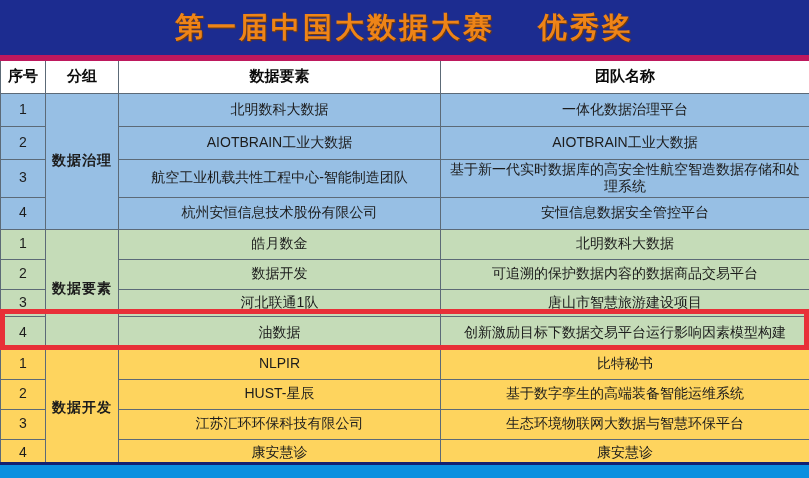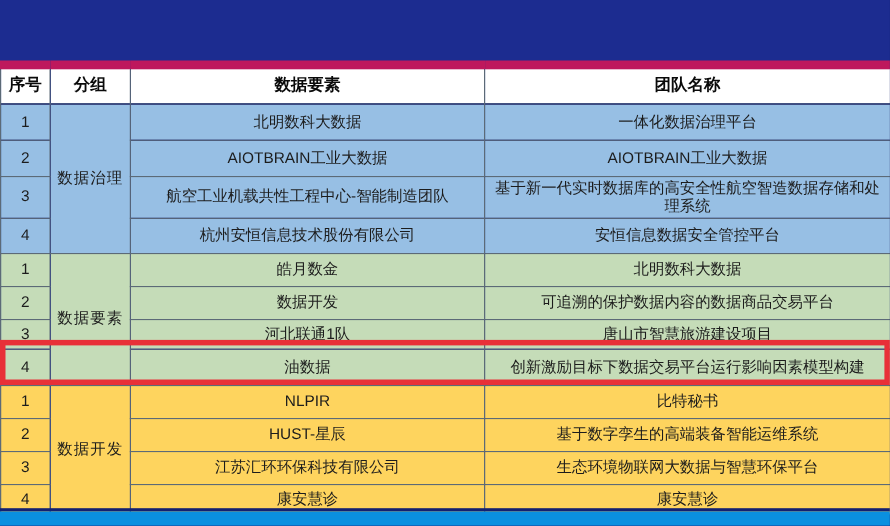--- a/index.html
+++ b/index.html
@@ -41,28 +41,28 @@
     color:#1c1c1c;
     font-size:14px;
     line-height:1.25;
     overflow:hidden;
   }
   table.awards th{
     background:#ffffff;
     color:#0a0a0a;
     font-weight:bold;
     font-size:15px;
-    border-top:8px solid #be185d;
+    border-top:6px solid #be185d;
   }
   .col-num{width:45px;}
   .col-group{width:73px;}
   .col-team{width:322px;}
   .col-project{width:369px;}
   td.num{font-size:16px;}
-  td.group{font-weight:normal;font-size:15px;letter-spacing:1px;}
+  td.group{font-weight:bold;font-size:15px;letter-spacing:1px;}
   tr.hdr{height:35px;}
   tr.b1{height:33px;} tr.b2{height:33px;} tr.b3{height:37px;} tr.b4{height:32px;}
   tr.g1{height:30px;} tr.g2{height:30px;} tr.g3{height:27px;} tr.g4{height:33px;}
   tr.y1{height:30px;} tr.y2{height:30px;} tr.y3{height:30px;} tr.y4{height:27px;}
   .sec-blue td{background:#97bfe4;}
   .sec-green td{background:#c5dcb8;}
   .sec-yellow td{background:#fed45e;}
   
   .highlight-box{
     position:absolute;
@@ -78,20 +78,23 @@
   }
   .bottom-strip{
     position:absolute;left:0;top:465px;width:809px;height:13px;background:#0a90e0;
   }
 </style>
 </head>
 <body>
 
 <div class="page">
 
+  <div class="title-bar">
+    <div class="title">第一届中国大数据大赛　 优秀奖</div>
+  </div>
 
   <table class="awards">
     <colgroup>
       <col class="col-num">
         <col class="col-group">
         <col class="col-team">
         <col class="col-project">
     </colgroup>
     <thead>
       <tr class="hdr">

